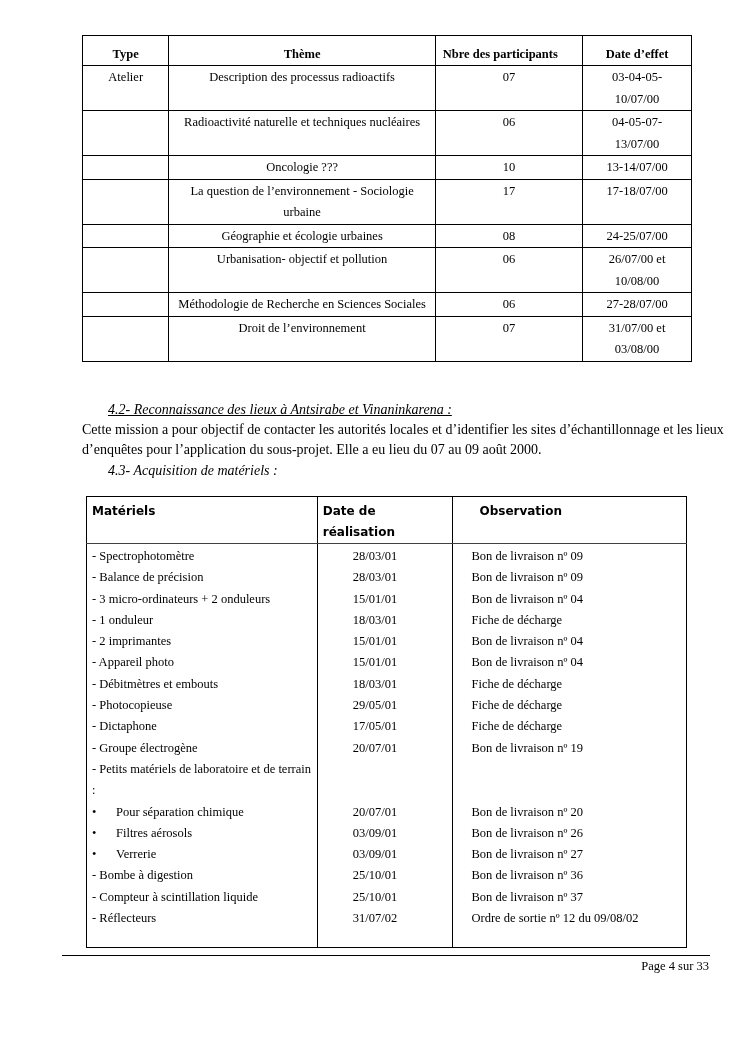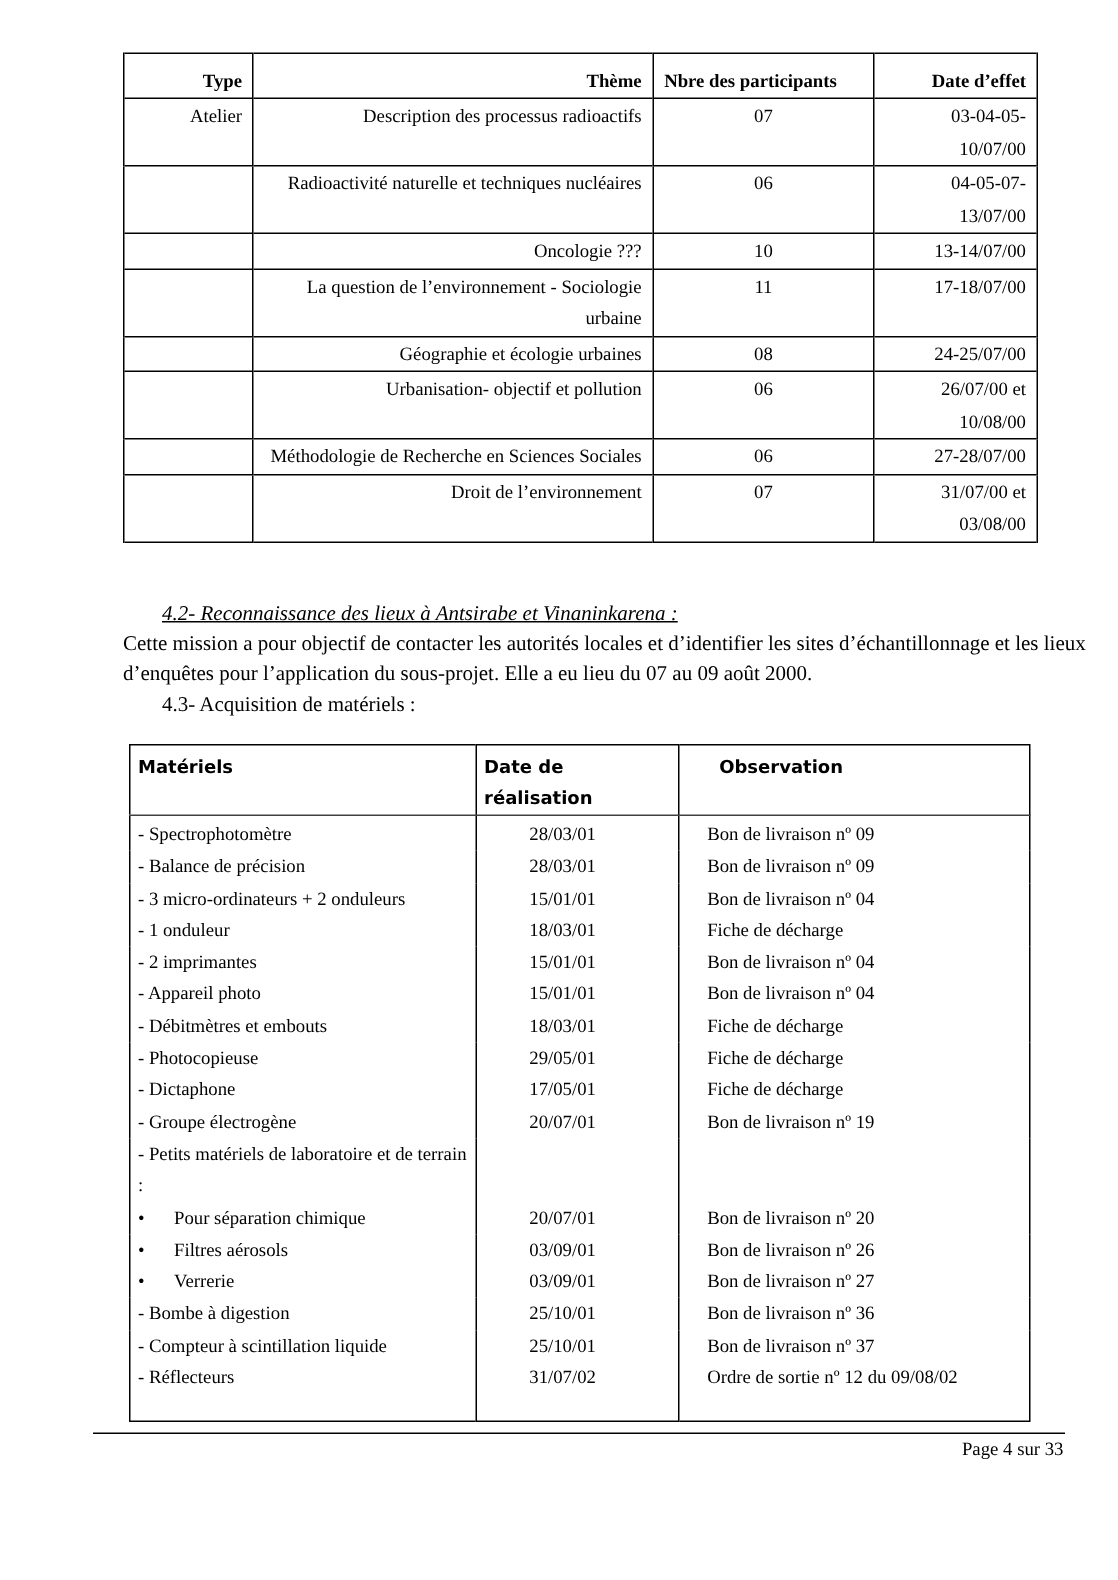--- a/index.html
+++ b/index.html
@@ -7,37 +7,37 @@
       width: 745px; height: 1053px; position: relative; overflow: hidden;
       font-family: "Liberation Serif", serif; color: #000; font-size: 13px;
     }
     table { border-collapse: collapse; }
     .t1 {
       position: absolute; left: 82px; top: 35px; width: 610px;
     }
     .t1 td, .t1 th {
       border-left: 1px solid #000; border-right: 1px solid #000;
       vertical-align: top; padding: 1px 7px 0 7px; line-height: 21.5px;
-      font-size: 12.5px; font-weight: normal; text-align: right;
+      font-size: 12.5px; font-weight: normal; text-align: center;
     }
     .t1 tr { border-top: 1px solid #000; }
     .t1 tr.hdr { border-top: 1px solid #000; }
     .t1 tr.nobar { border-top: none; margin-top: 16px; }
     .t1 tr:last-child { border-bottom: 1px solid #000; }
     .t1 th { font-weight: bold; padding-top: 8px; line-height: 21px; }
     .t1 .c-type { width: 70px; }
     .t1 .c-theme { width: 247px; }
     .t1 .c-num { width: 130px; text-align: center; }
     .t1 th.c-num { text-align: left; }
     .t1 .c-date { width: 92px; }
     .bold { font-weight: bold; }
 
     .h42 { position: absolute; left: 108px; top: 402px; font-style: italic; font-size: 14px; text-decoration: underline; }
     .para { position: absolute; left: 62px; top: 420px; width: 660px; font-size: 14px; line-height: 20px; margin-left: 20px; }
-    .h43 { position: absolute; left: 108px; top: 463px; font-size: 14px; }
+    .h43 { position: absolute; left: 108px; top: 463px; font-style: italic; font-size: 14px; }
 
     .t2 {
       position: absolute; left: 86px; top: 496px; width: 601px; border: 1px solid #000;
     }
     .t2 th {
       font-family: "DejaVu Sans", sans-serif; font-weight: bold; font-size: 12px;
       text-align: left; vertical-align: top; padding: 4px 5px 0 5px; line-height: 21px;
       border-right: 1px solid #000; border-bottom: 1px solid #404040;
     }
     .t2 td {
@@ -85,21 +85,21 @@
       </tr>
       <tr>
         <td class="c-type"></td>
         <td class="c-theme">Oncologie ???</td>
         <td class="c-num">10</td>
         <td class="c-date">13-14/07/00</td>
       </tr>
       <tr>
         <td class="c-type"></td>
         <td class="c-theme">La question de l’environnement - Sociologie urbaine</td>
-        <td class="c-num">11</td>
+        <td class="c-num">17</td>
         <td class="c-date">17-18/07/00</td>
       </tr>
       <tr>
         <td class="c-type"></td>
         <td class="c-theme">Géographie et écologie urbaines</td>
         <td class="c-num">08</td>
         <td class="c-date">24-25/07/00</td>
       </tr>
       <tr>
         <td class="c-type"></td>

